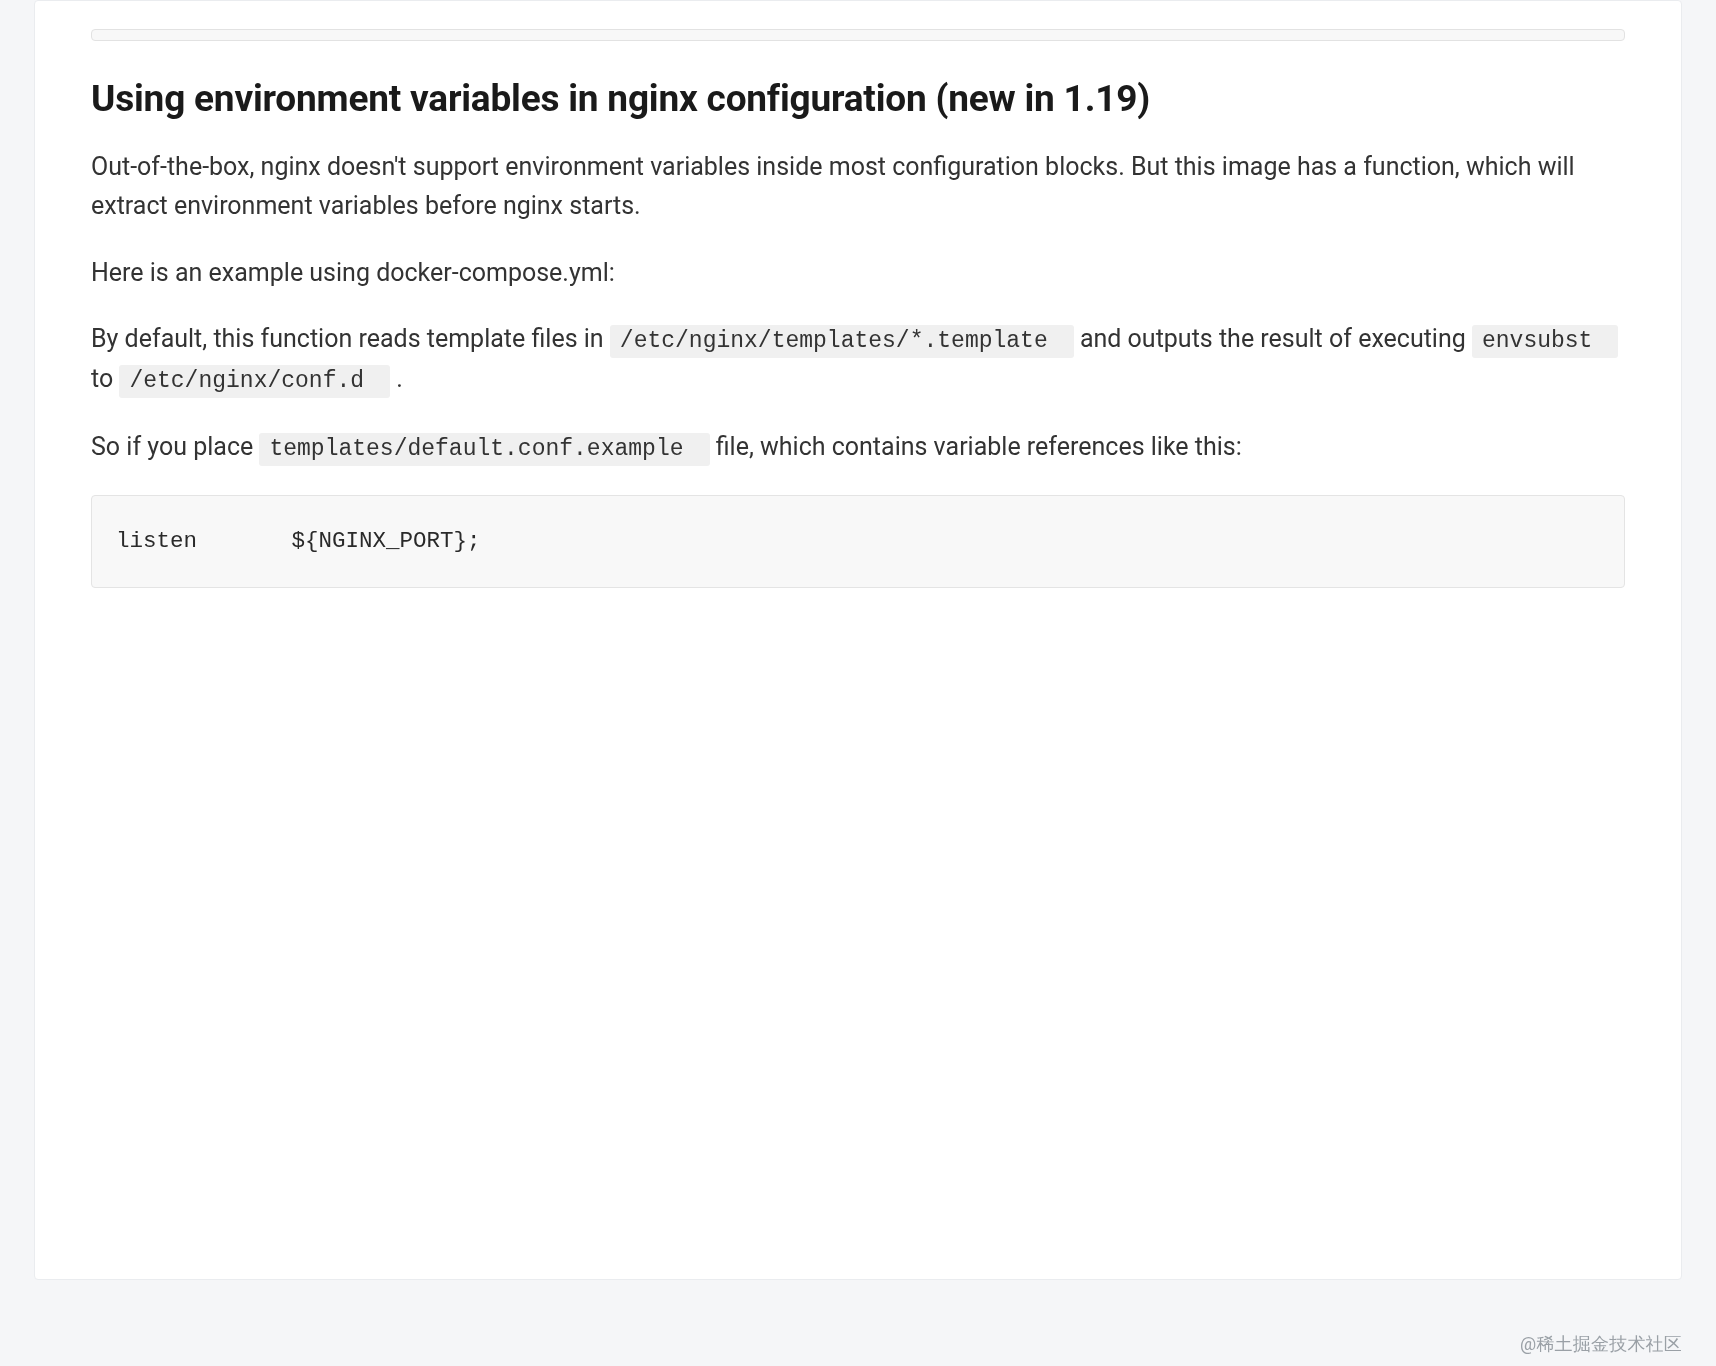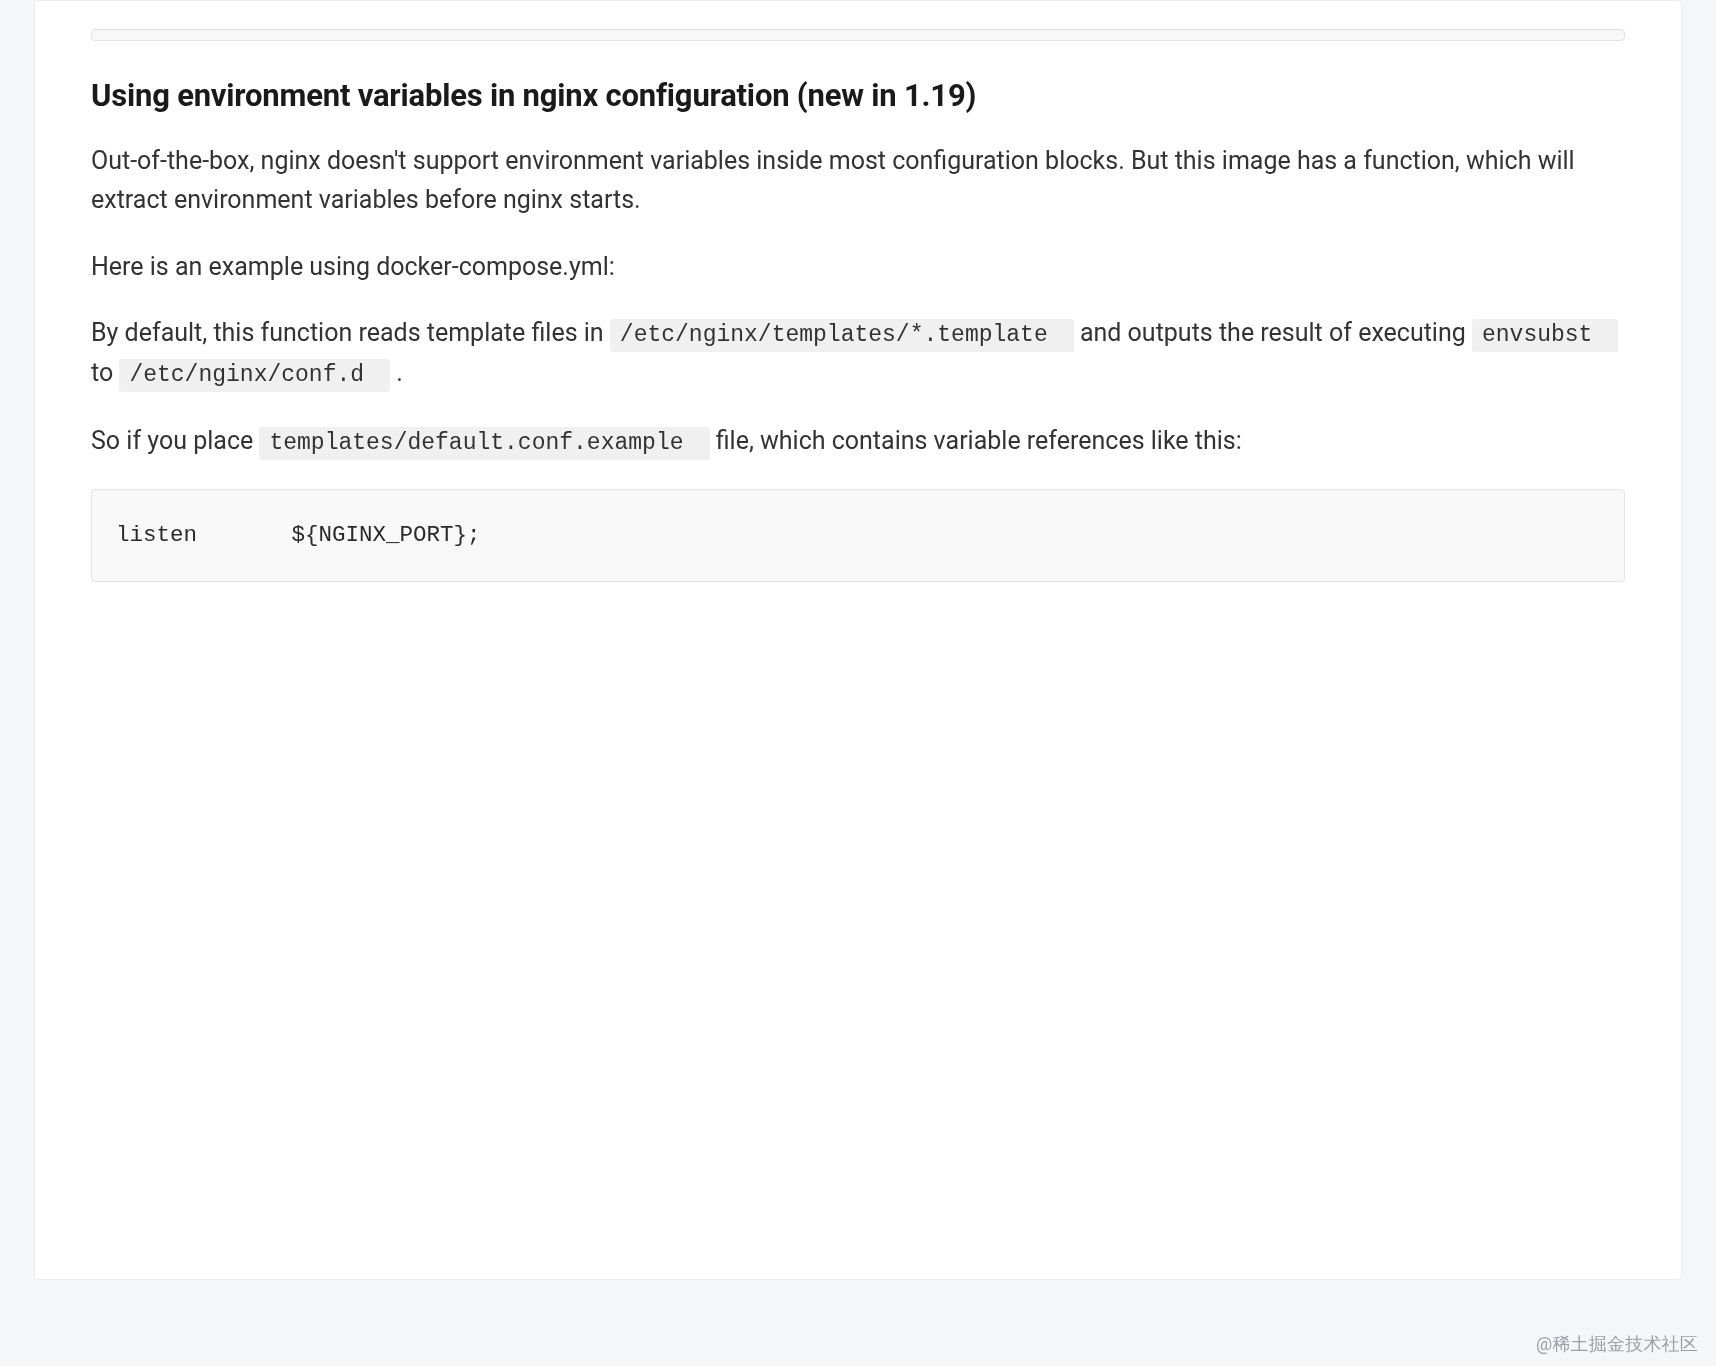--- a/index.html
+++ b/index.html
@@ -25,21 +25,21 @@
     min-height: 1280px;
   }
   .pre-top {
     border: 1px solid #e2e2e2;
     border-radius: 4px;
     height: 12px;
     background: #f8f8f8;
     margin-bottom: 24px;
   }
   h2.section {
-    font-size: 31px;
+    font-size: 37px;
     font-weight: 700;
     color: #1a1a1a;
     margin: 36px 0 28px 0;
     letter-spacing: -0.2px;
   }
   p.body {
     font-size: 25px;
     line-height: 1.55;
     color: #333;
     margin: 0 0 28px 0;
@@ -60,21 +60,21 @@
   code.inline {
     background: #f0f0f0;
     border-radius: 3px;
     padding: 3px 26px 4px 10px;
     font-family: "SFMono-Regular", Consolas, "Liberation Mono", Menlo, monospace;
     font-size: 23px;
     color: #333;
   }
   .watermark {
     position: absolute;
-    right: 18px;
+    right: 34px;
     bottom: 10px;
     font-size: 18px;
     color: #9aa0a6;
     letter-spacing: 0.2px;
     margin-left: 38px;
   }
 </style>
 </head>
 <body>
 

